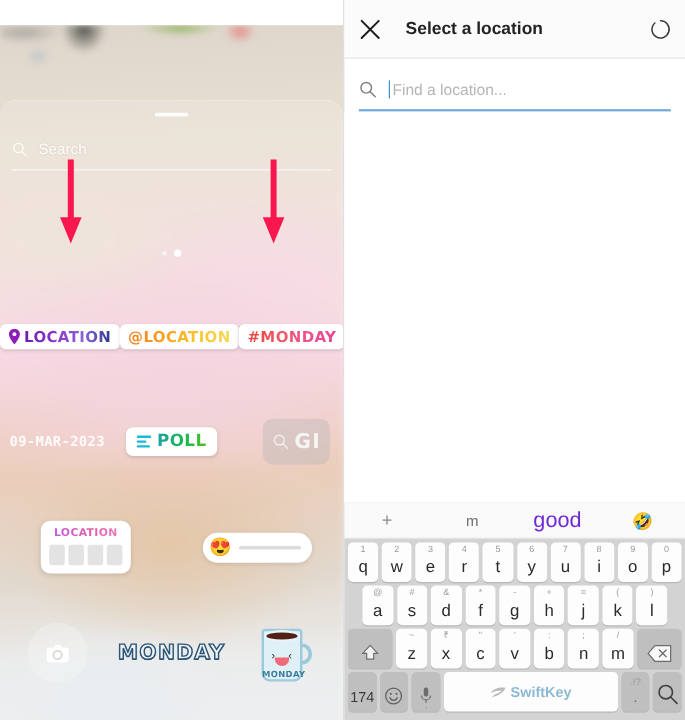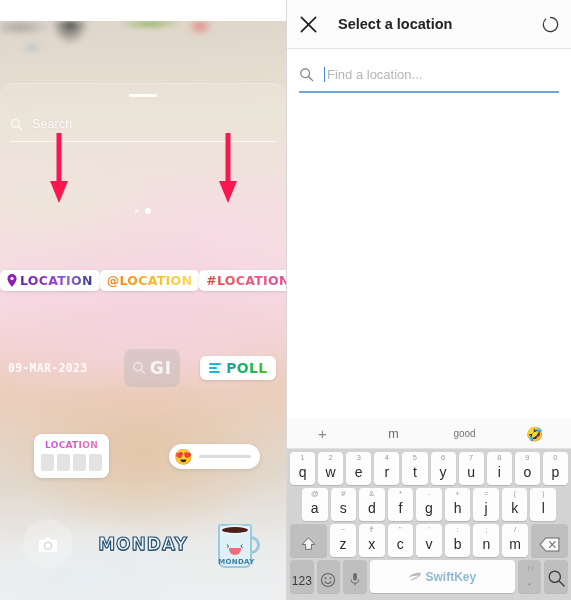--- a/index.html
+++ b/index.html
@@ -227,21 +227,21 @@
   .rp-results { flex: 1; background: #fff; }
 
   
   .kb { flex: none; background: #d3d3d3; user-select: none; }
   .kb-sugg {
     height: 30px; background: #fafafa; display: flex; align-items: center;
     border-bottom: 1px solid #e3e3e3;
   }
   .kb-sugg > div { flex: 1; text-align: center; font-size: 12.5px; color: #6d6d6d; }
   .kb-sugg .plus { font-size: 15px; color: #8a8a8a; }
-  .kb-sugg .hot { color: #737373; font-size: 10px; }
+  .kb-sugg .hot { color: #6d28d9; font-size: 18px; }
   .kb-sugg .emo { font-size: 14px; }
   .kb-rows { padding: 3px 1px 4px; }
   .kb-row { display: flex; justify-content: center; gap: 3px; margin-bottom: 3px; padding: 0 2px; }
   .key {
     position: relative; background: #fdfdfd; border-radius: 4px;
     height: 33px; flex: 1; display: flex; align-items: flex-end;
     justify-content: center; padding-bottom: 5px;
     font-size: 14px; color: #2a2a2a; cursor: pointer;
     box-shadow: 0 1px 0 rgba(0,0,0,.13);
   }
@@ -297,46 +297,46 @@
               <span class="loc-txt">LOCATION</span>
             </div>
           </div>
           <div class="scell">
             <div class="pill">
               <span class="men-txt">@LOCATION</span>
             </div>
           </div>
           <div class="scell">
             <div class="pill">
-              <span class="hash-txt">#LOCATION</span>
+              <span class="hash-txt">#MONDAY</span>
             </div>
           </div>
         </div>
 
         <div class="srow">
           <div class="scell">
             <span class="date-txt">09-MAR-2023</span>
-          </div>
-          <div class="scell">
-            <div class="gif-chip">
-              <svg class="gicon" viewBox="0 0 16 16">
-                <circle cx="6.6" cy="6.6" r="4.7" fill="none" stroke="#fafafa" stroke-width="1.4"></circle>
-                <line x1="10.1" y1="10.1" x2="14.4" y2="14.4" stroke="#fafafa" stroke-width="1.4" stroke-linecap="round"></line>
-              </svg>
-              <span class="gtxt">GI</span>
-            </div>
           </div>
           <div class="scell">
             <div class="pill poll-pill">
               <span class="poll-lines">
                 <i></i>
                   <i></i>
                   <i></i>
               </span>
               <span class="poll-txt">POLL</span>
+            </div>
+          </div>
+          <div class="scell">
+            <div class="gif-chip">
+              <svg class="gicon" viewBox="0 0 16 16">
+                <circle cx="6.6" cy="6.6" r="4.7" fill="none" stroke="#fafafa" stroke-width="1.4"></circle>
+                <line x1="10.1" y1="10.1" x2="14.4" y2="14.4" stroke="#fafafa" stroke-width="1.4" stroke-linecap="round"></line>
+              </svg>
+              <span class="gtxt">GI</span>
             </div>
           </div>
         </div>
 
         <div class="srow">
           <div class="scell">
             <div class="countdown-card">
               <div class="cd-title">LOCATION</div>
               <div class="cd-boxes">
                 <span></span>
@@ -573,21 +573,21 @@
             <svg width="21" height="15" viewBox="0 0 22 16">
               <path d="M7,1 H21 V15 H7 L1,8 Z" fill="#fafafa" stroke="#6d6d6d" stroke-width="1.1"></path>
               <line x1="11" y1="5" x2="17" y2="11" stroke="#6d6d6d" stroke-width="1.2" stroke-linecap="round"></line>
               <line x1="17" y1="5" x2="11" y2="11" stroke="#6d6d6d" stroke-width="1.2" stroke-linecap="round"></line>
             </svg>
           </div>
         </div>
 
         <div class="kb-row bottom">
           <div class="key fn small">
-            <span style="font-size:12px">123</span>
+            <span style="font-size:12px">174</span>
           </div>
           <div class="key fn small">
             <svg width="16" height="16" viewBox="0 0 18 18">
               <circle cx="9" cy="9" r="7.4" fill="none" stroke="#5f5f5f" stroke-width="1.2"></circle>
               <circle cx="6.3" cy="7" r="1" fill="#5f5f5f"></circle>
               <circle cx="11.7" cy="7" r="1" fill="#5f5f5f"></circle>
               <path d="M5.6 10.6 a3.6 3.6 0 0 0 6.8 0" fill="none" stroke="#5f5f5f" stroke-width="1.2" stroke-linecap="round"></path>
             </svg>
           </div>
           <div class="key fn small">

